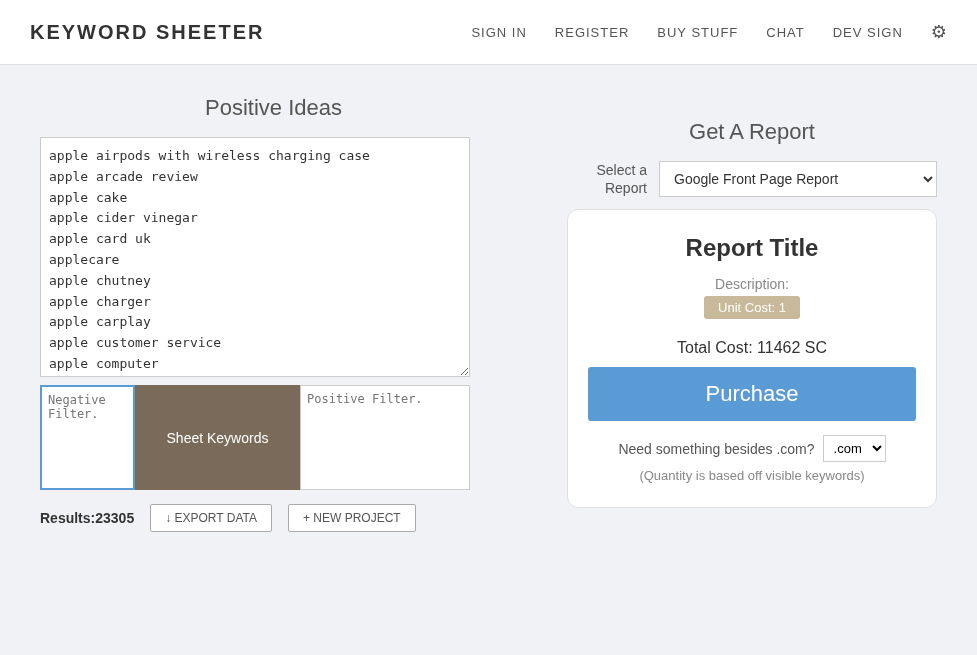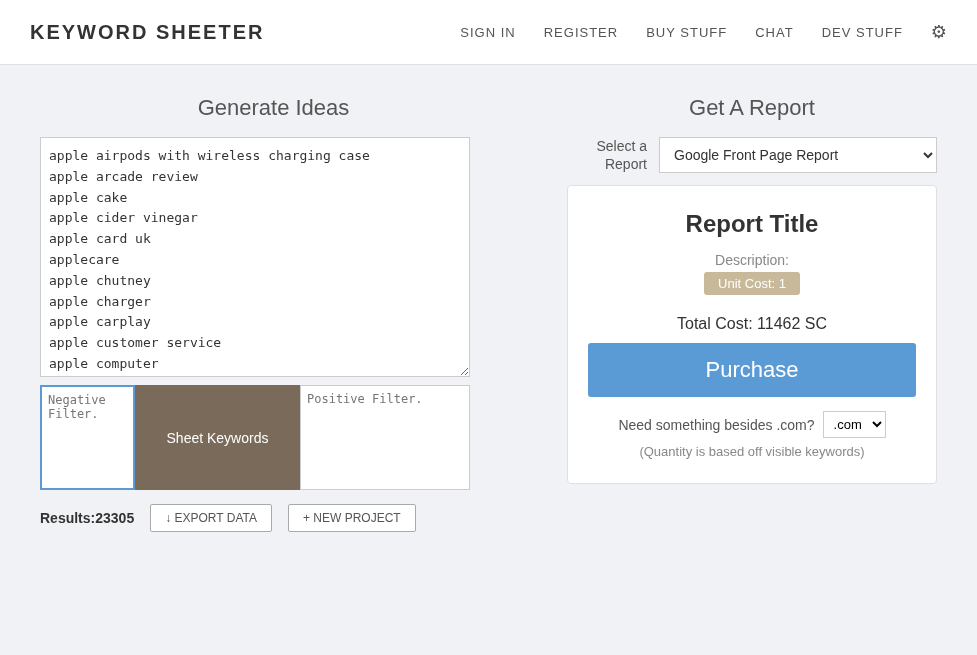--- a/index.html
+++ b/index.html
@@ -132,20 +132,21 @@
       background: #fff;
       font-size: 12px;
       color: #555;
       cursor: pointer;
       border-radius: 2px;
     }
 
     
     .right-panel {
       width: 370px;
+      margin-top: 24px;
     }
     .right-panel-title {
       font-size: 22px;
       color: #555;
       text-align: center;
       margin-bottom: 16px;
       font-weight: normal;
     }
     .select-row {
       display: flex;
@@ -166,21 +167,21 @@
       border: 1px solid #ccc;
       background: #fff;
       font-size: 14px;
       color: #333;
       cursor: pointer;
       appearance: auto;
     }
     .report-card {
       background: #fff;
       border: 1px solid #e0e0e0;
-      border-radius: 4px;
+      border-radius: 11px;
       padding: 24px 20px;
       text-align: center;
     }
     .report-card-title {
       font-size: 24px;
       color: #333;
       font-weight: bold;
       margin-bottom: 14px;
     }
     .report-description-label {
@@ -244,29 +245,29 @@
 </head>
 <body>
 
 <header class="header">
   <div class="logo">KEYWORD SHEETER</div>
   <nav class="nav">
     <a class="nav-link">SIGN IN</a>
     <a class="nav-link">REGISTER</a>
     <a class="nav-link">BUY STUFF</a>
     <a class="nav-link">CHAT</a>
-    <a class="nav-link">DEV STUFF</a>
+    <a class="nav-link">DEV SIGN</a>
     <span class="gear-icon">⚙</span>
   </nav>
 </header>
 
 <div class="main">
 
   <div class="left-panel">
-    <h2 class="panel-title">Generate Ideas</h2>
+    <h2 class="panel-title">Positive Ideas</h2>
     <textarea class="keywords-textarea" style="">apple airpods with wireless charging case
 apple arcade review
 apple cake
 apple cider vinegar
 apple card uk
 applecare
 apple chutney
 apple charger
 apple carplay
 apple customer service

